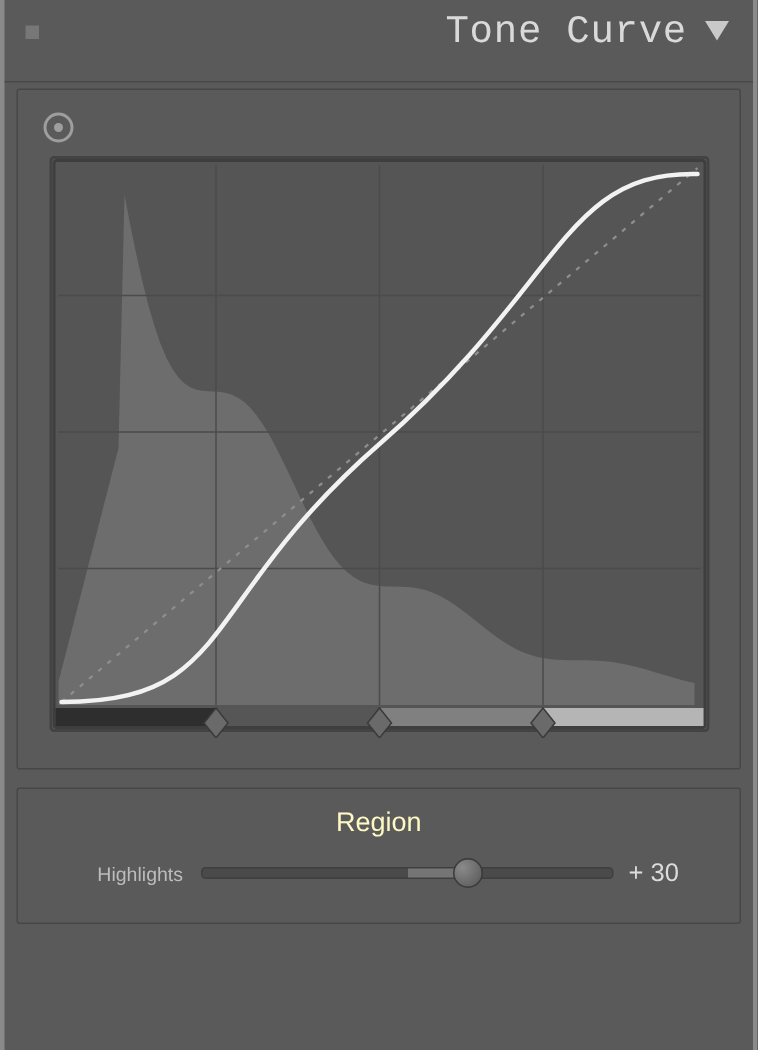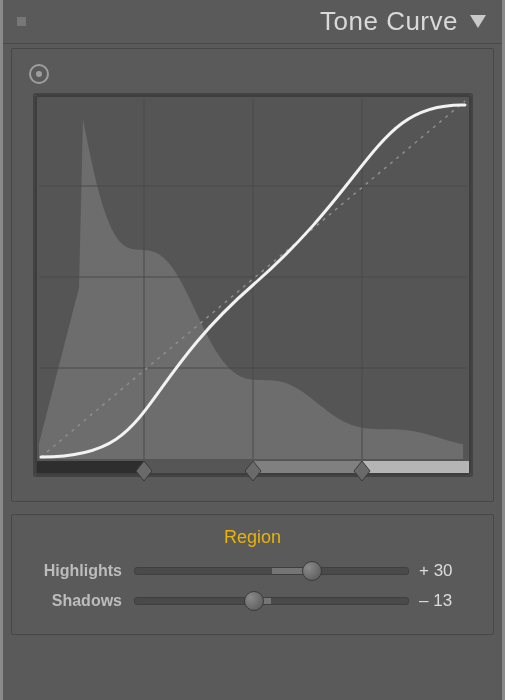--- a/index.html
+++ b/index.html
@@ -3,21 +3,21 @@
 <meta charset="utf-8">
 <style>
   html,body{margin:0;padding:0;background:#5a5a5a;font-family:Arial,Helvetica,sans-serif;}
   .panel{
     width:505px;height:700px;background:#5a5a5a;box-sizing:border-box;
     display:flex;flex-direction:column;
     border-left:3px solid #8a8a8a;border-right:3px solid #8a8a8a;
   }
   .header{
     display:flex;align-items:center;justify-content:space-between;
-    padding:6px 14px 6px 14px;border-bottom:1px solid #494949;
+    padding:6px 14px 18px 14px;border-bottom:1px solid #494949;font-family:Liberation Mono, monospace;
   }
   .header-left{width:9px;height:9px;background:#777;}
   .header-title{color:#d9d9d9;font-size:26px;letter-spacing:0.5px;font-weight:400;margin-left:auto;}
   .header-tri{margin-left:10px;}
   .header-tri svg{display:block;}
   .group{margin:4px 8px 8px 8px;border:1px solid #474747;border-radius:2px;}
   .curve-group{padding:14px 14px 24px 14px;}
   .target-icon{margin:0 0 8px 2px;}
   .target-icon svg{display:block;}
   .curve-wrap{position:relative;width:436px;height:380px;margin:0 auto;border:2px solid #434343;border-radius:3px;}
@@ -26,23 +26,23 @@
   .split-rail{
     position:absolute;left:2px;right:2px;bottom:2px;height:12px;
     display:flex;
   }
   .split-rail div{height:100%;}
   .split-handle{
     position:absolute;bottom:-6px;width:20px;height:22px;transform:translateX(-50%);
   }
   .split-handle svg{display:block;}
   .region-group{padding:12px 18px 18px 18px;}
-  .region-title{color:#eab308;font-size:18px;text-align:center;margin-bottom:8px;}
+  .region-title{color:#fef9c3;font-size:18px;text-align:center;margin-bottom:8px;}
   .slider-row{display:flex;align-items:center;height:30px;}
-  .slider-label{width:92px;text-align:right;color:#bcbcbc;font-size:16px;padding-right:12px;font-weight:bold;}
+  .slider-label{width:92px;text-align:right;color:#bcbcbc;font-size:13px;padding-right:12px;}
   .slider-track{position:relative;flex:1;height:6px;border-radius:3px;background:#4a4a4a;
     border:1px solid #3f3f3f;}
   .slider-fill{position:absolute;top:0;bottom:0;background:#757575;}
   .slider-knob{
     position:absolute;top:50%;width:18px;height:18px;border-radius:50%;
     background:radial-gradient(circle at 30% 30%,#8a8a8a,#555);
     border:1px solid #3a3a3a;transform:translate(-50%,-50%);
   }
   .slider-value{width:56px;text-align:left;color:#dcdcdc;font-size:17px;padding-left:10px;font-variant-numeric:tabular-nums;}
 </style>
@@ -112,24 +112,16 @@
     <div class="region-title">Region</div>
     <div id="sliders">
         <div class="slider-row">
           <div class="slider-label">Highlights</div>
           <div class="slider-track">
             <div class="slider-fill" style="left: 50%; width: 15%;"></div>
             <div class="slider-knob" style="left: 65%;"></div>
           </div>
           <div class="slider-value">+ 30</div>
         </div>
-        <div class="slider-row">
-          <div class="slider-label">Shadows</div>
-          <div class="slider-track">
-            <div class="slider-fill" style="left: 43.5%; width: 6.5%;"></div>
-            <div class="slider-knob" style="left: 43.5%;"></div>
-          </div>
-          <div class="slider-value">– 13</div>
-        </div>
       </div>
   </div>
 
 </div>
 
 </body></html>

